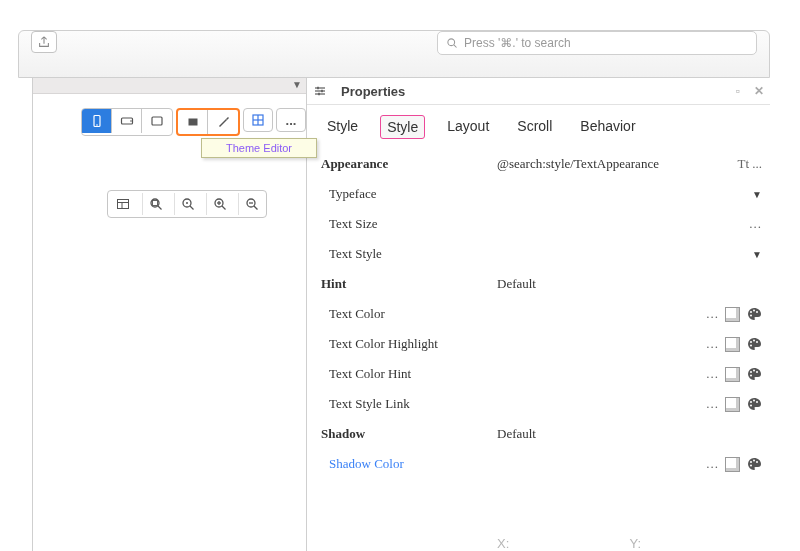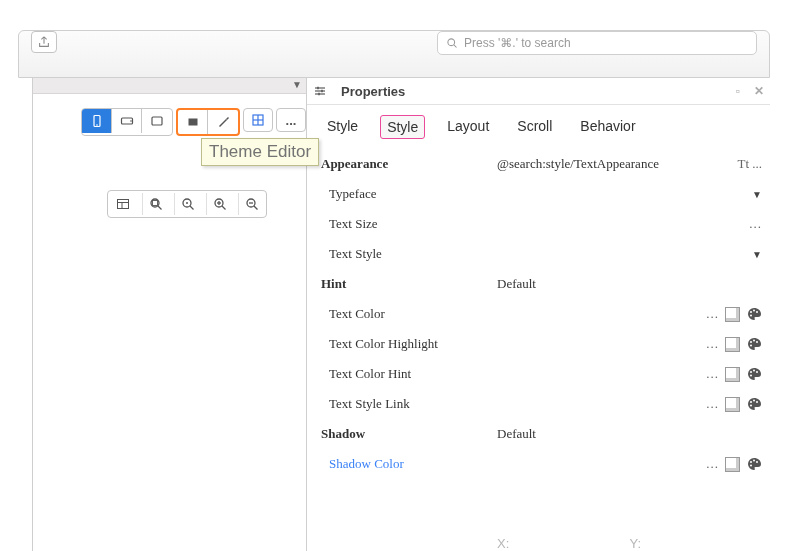--- a/index.html
+++ b/index.html
@@ -81,23 +81,23 @@
     border:1px solid #c6c6c6; border-radius:4px; background:#fff; color:#555;
   }
   .highlight-frame {
     border:2px solid #ff7f27; border-radius:4px;
   }
   .tooltip-balloon {
     position:absolute;
     top: 60px; left: 168px;
     background:#fdfde6;
     border:1px solid #bdbd8c;
-    padding:3px 7px;
-    font-size:17px;
-    color:#737373;
+    padding:3px 24px;
+    font-size:11px;
+    color:#8b5cf6;
     box-shadow:2px 2px 3px rgba(0,0,0,0.15);
     white-space:nowrap;
   }
   .zoom-row {
     position:absolute; top:112px; left:74px;
     display:flex; gap:6px;
     border:1px solid #c6c6c6; border-radius:4px; background:#fff;
     padding:2px 2px;
   }
   .zoom-row .zbtn {

